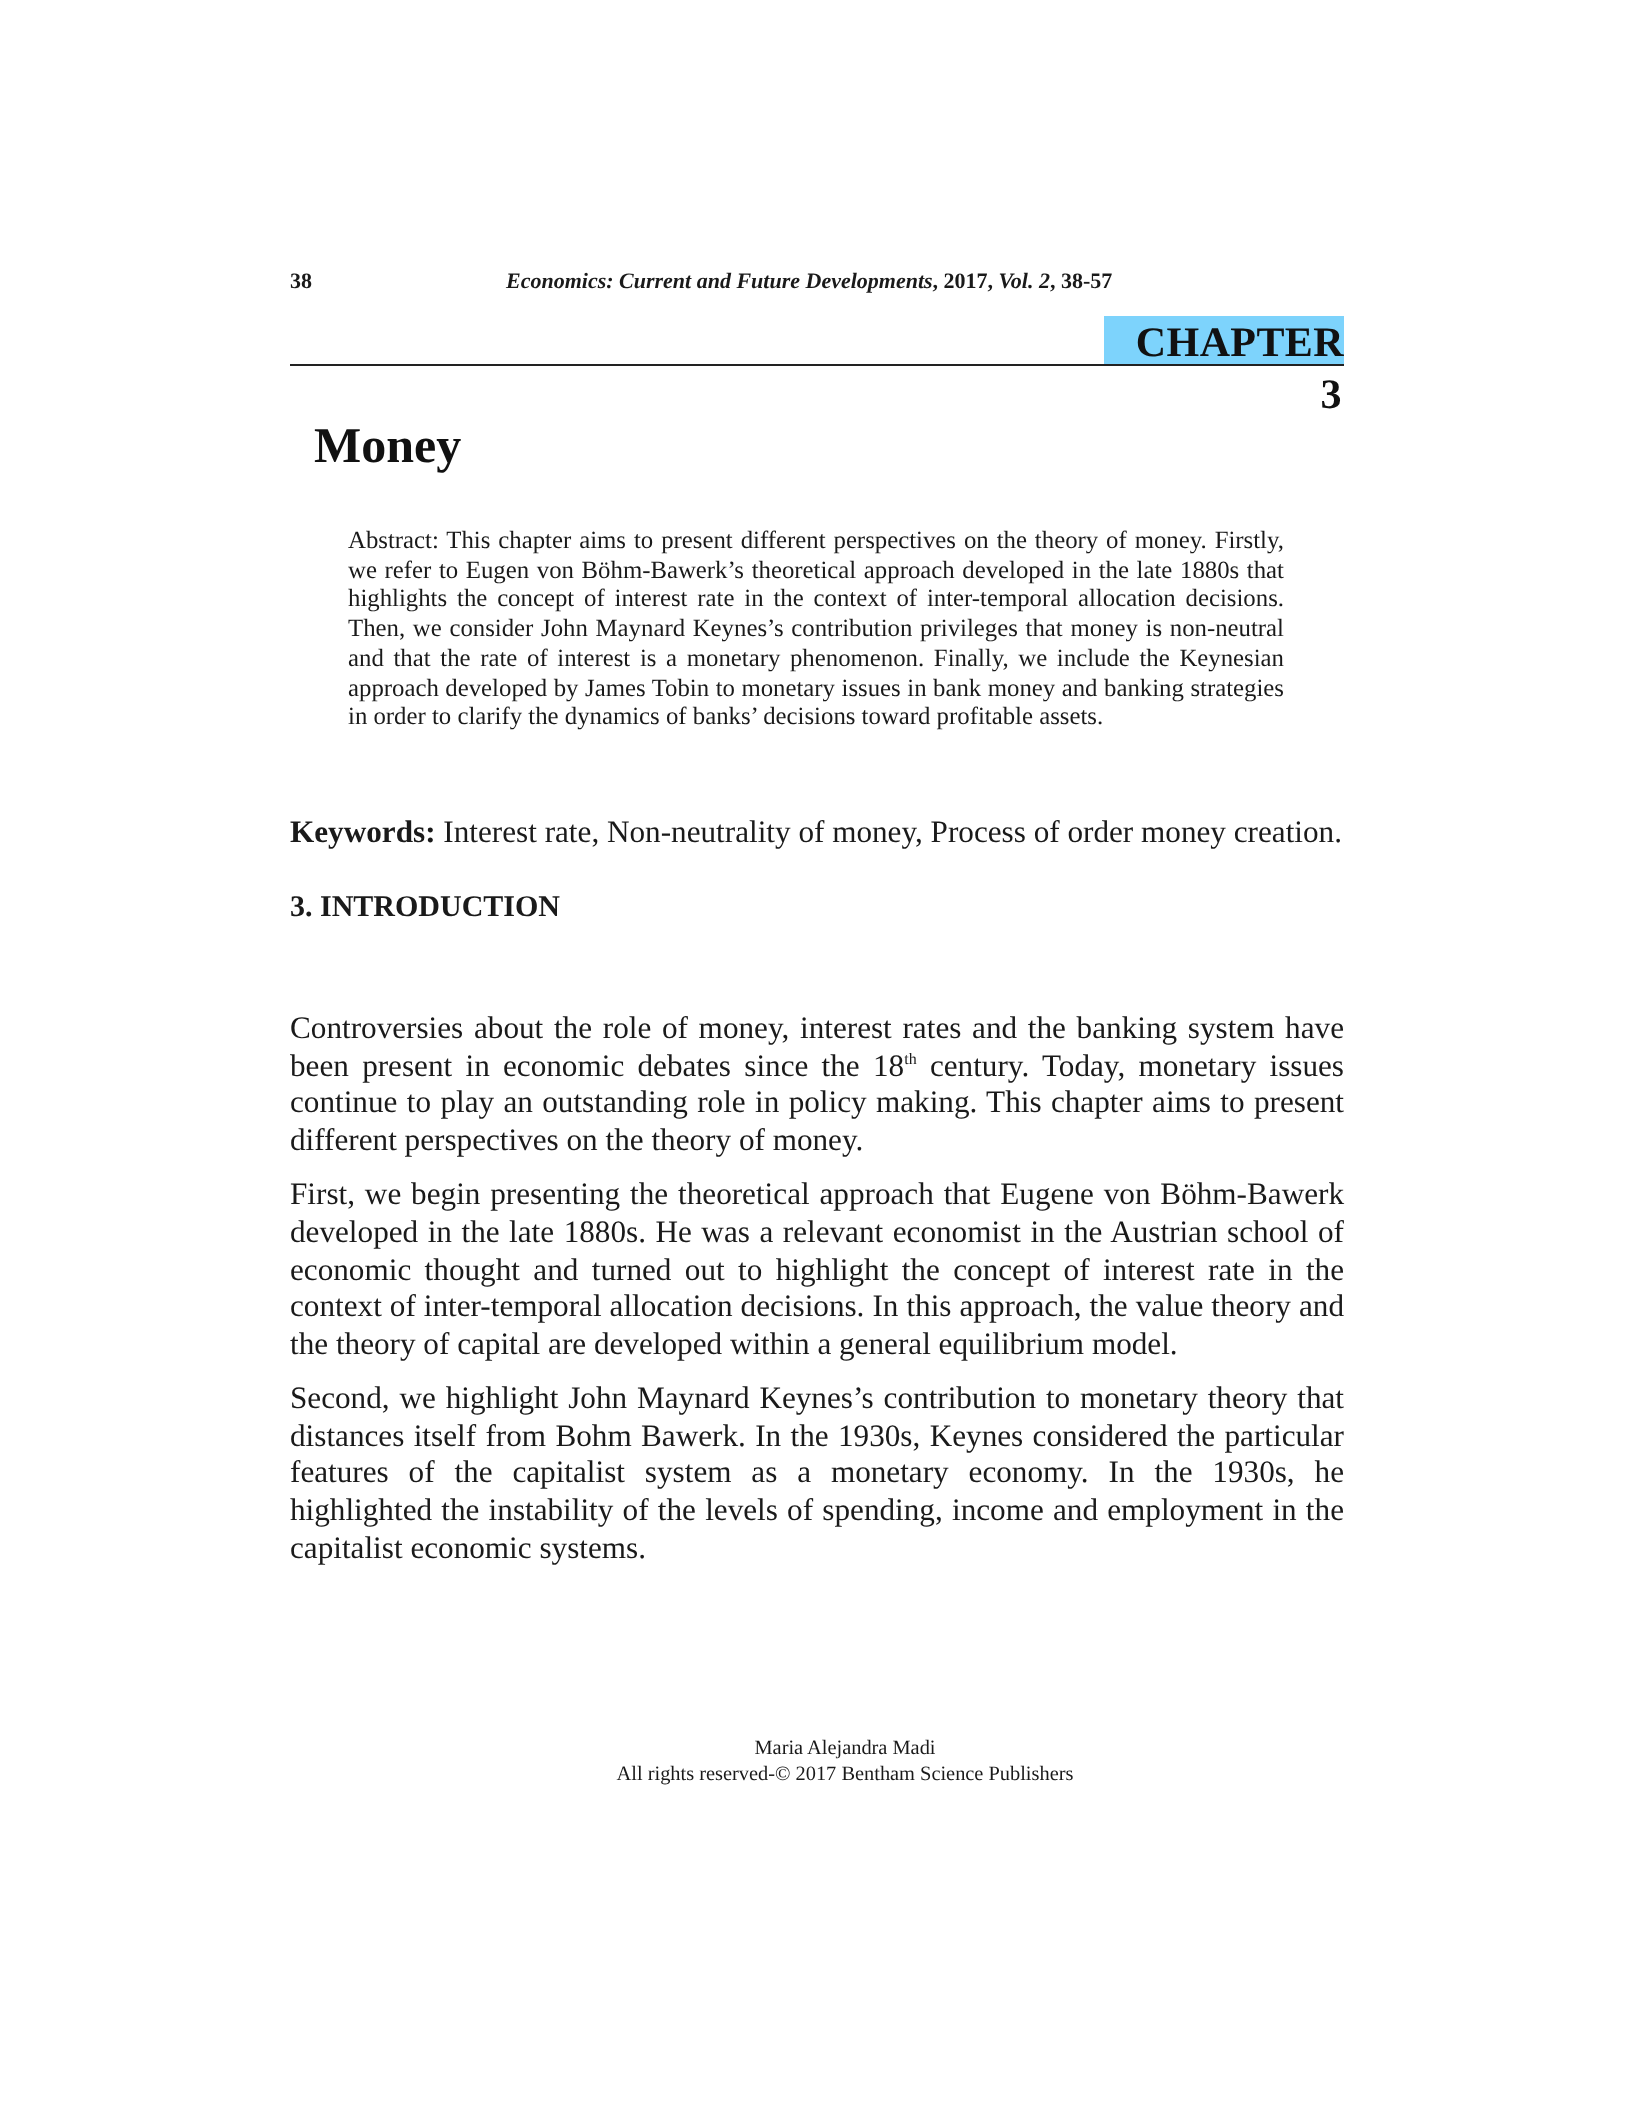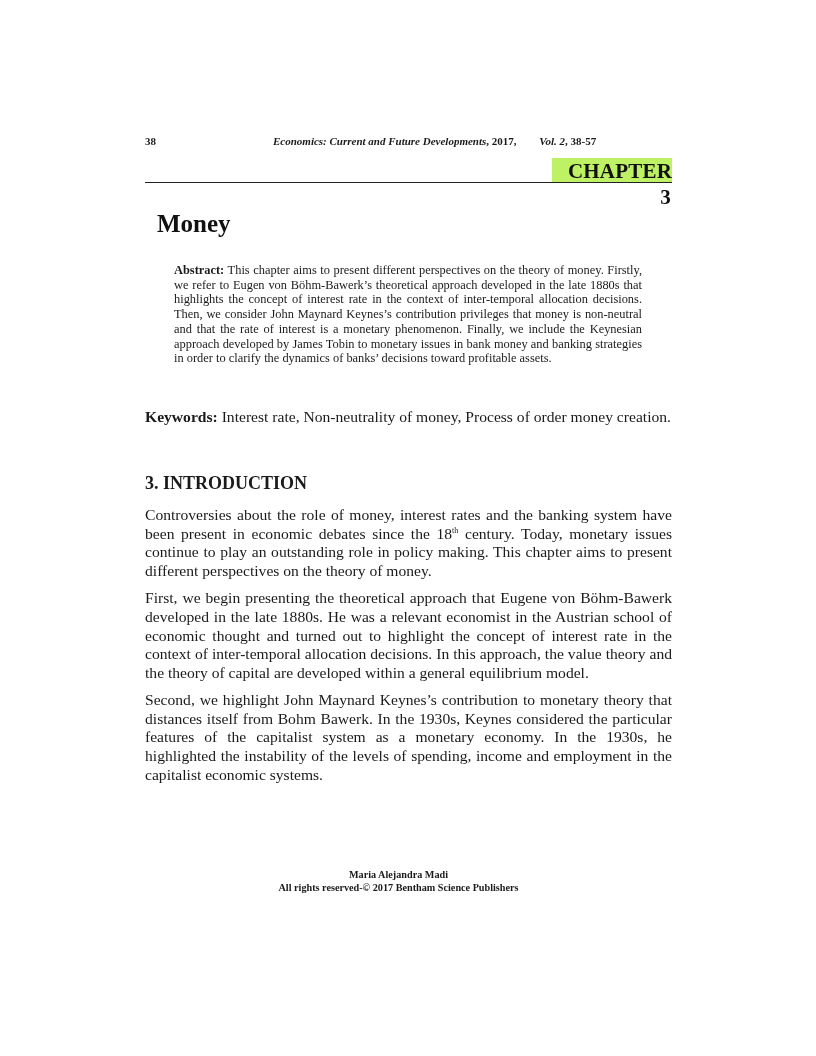--- a/index.html
+++ b/index.html
@@ -29,28 +29,28 @@
       left: 0;
       top: 0;
       text-align: right;
     }
     .running-head .journal {
       position: absolute;
       left: 108px;
       top: 0;
       white-space: nowrap;
     }
-    .running-head .journal i { font-style: italic; margin-left: 20px; }
+    .running-head .journal i { font-style: italic; }
     .chapter-badge {
       position: absolute;
       top: 158px;
       left: 552px;
       width: 120px;
       height: 25px;
-      background: #bef264;
+      background: #7dd3fc;
       font-weight: bold;
       font-size: 21px;
       line-height: 26px;
       text-align: right;
       color: #111;
       letter-spacing: 0.2px;
     }
     .chapter-badge span {
       padding-right: 1px;
     }
@@ -74,36 +74,36 @@
     .abstract {
       position: absolute;
       top: 263px;
       left: 174px;
       width: 468px;
       font-size: 12.4px;
       line-height: 14.7px;
       text-align: justify;
       margin: 0;
     }
-    .abstract b { font-weight: bold; }
+    .abstract b { font-weight: normal; }
     .keywords {
       position: absolute;
       top: 408px;
       left: 145px;
       width: 527px;
       font-size: 15.6px;
       line-height: 18.7px;
       text-align: justify;
       margin: 0;
     }
     .section-heading {
       position: absolute;
-      top: 473px;
+      top: 446px;
       left: 145px;
-      font-size: 18px;
+      font-size: 15px;
       font-weight: bold;
       margin: 0;
     }
     .body {
       position: absolute;
       top: 506px;
       left: 145px;
       width: 527px;
       font-size: 15.6px;
       line-height: 18.7px;
@@ -113,25 +113,25 @@
       margin: 0 0 8.3px 0;
     }
     .body sup {
       font-size: 8px;
       vertical-align: 6px;
       line-height: 0;
     }
     .footer {
       position: absolute;
       top: 869px;
-      left: 135px;
+      left: 159px;
       width: 527px;
       text-align: center;
       font-size: 10.2px;
-      font-weight: bold;
+      font-weight: normal;
       line-height: 12.5px;
     }
   </style>
 </head>
 <body>
 
 <div class="running-head">
   <span class="page-num">38</span>
   <span class="journal"><i>Economics: Current and Future Developments</i><span>, 2017, </span><i>Vol. 2</i><span>, 38-57</span></span>
 </div>

